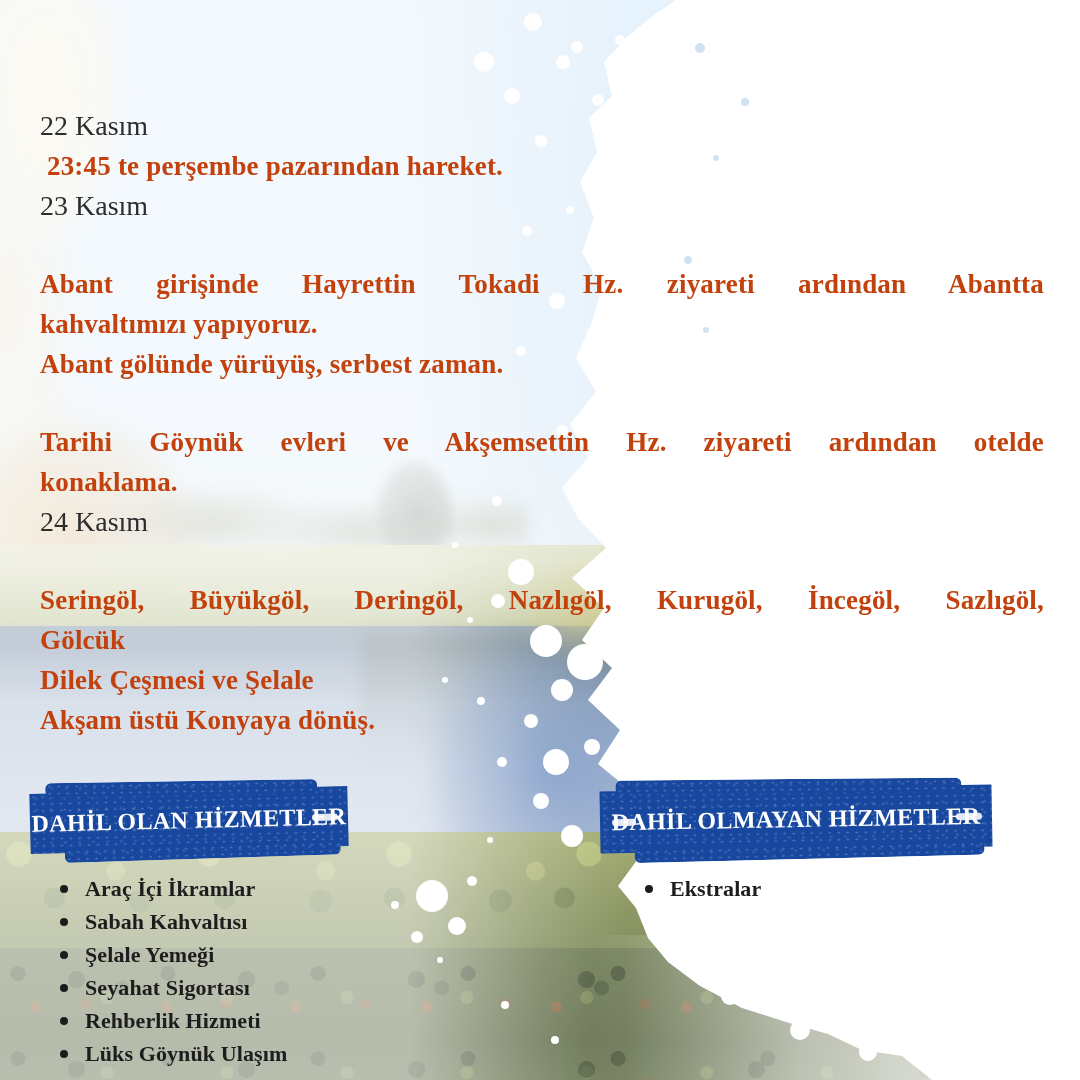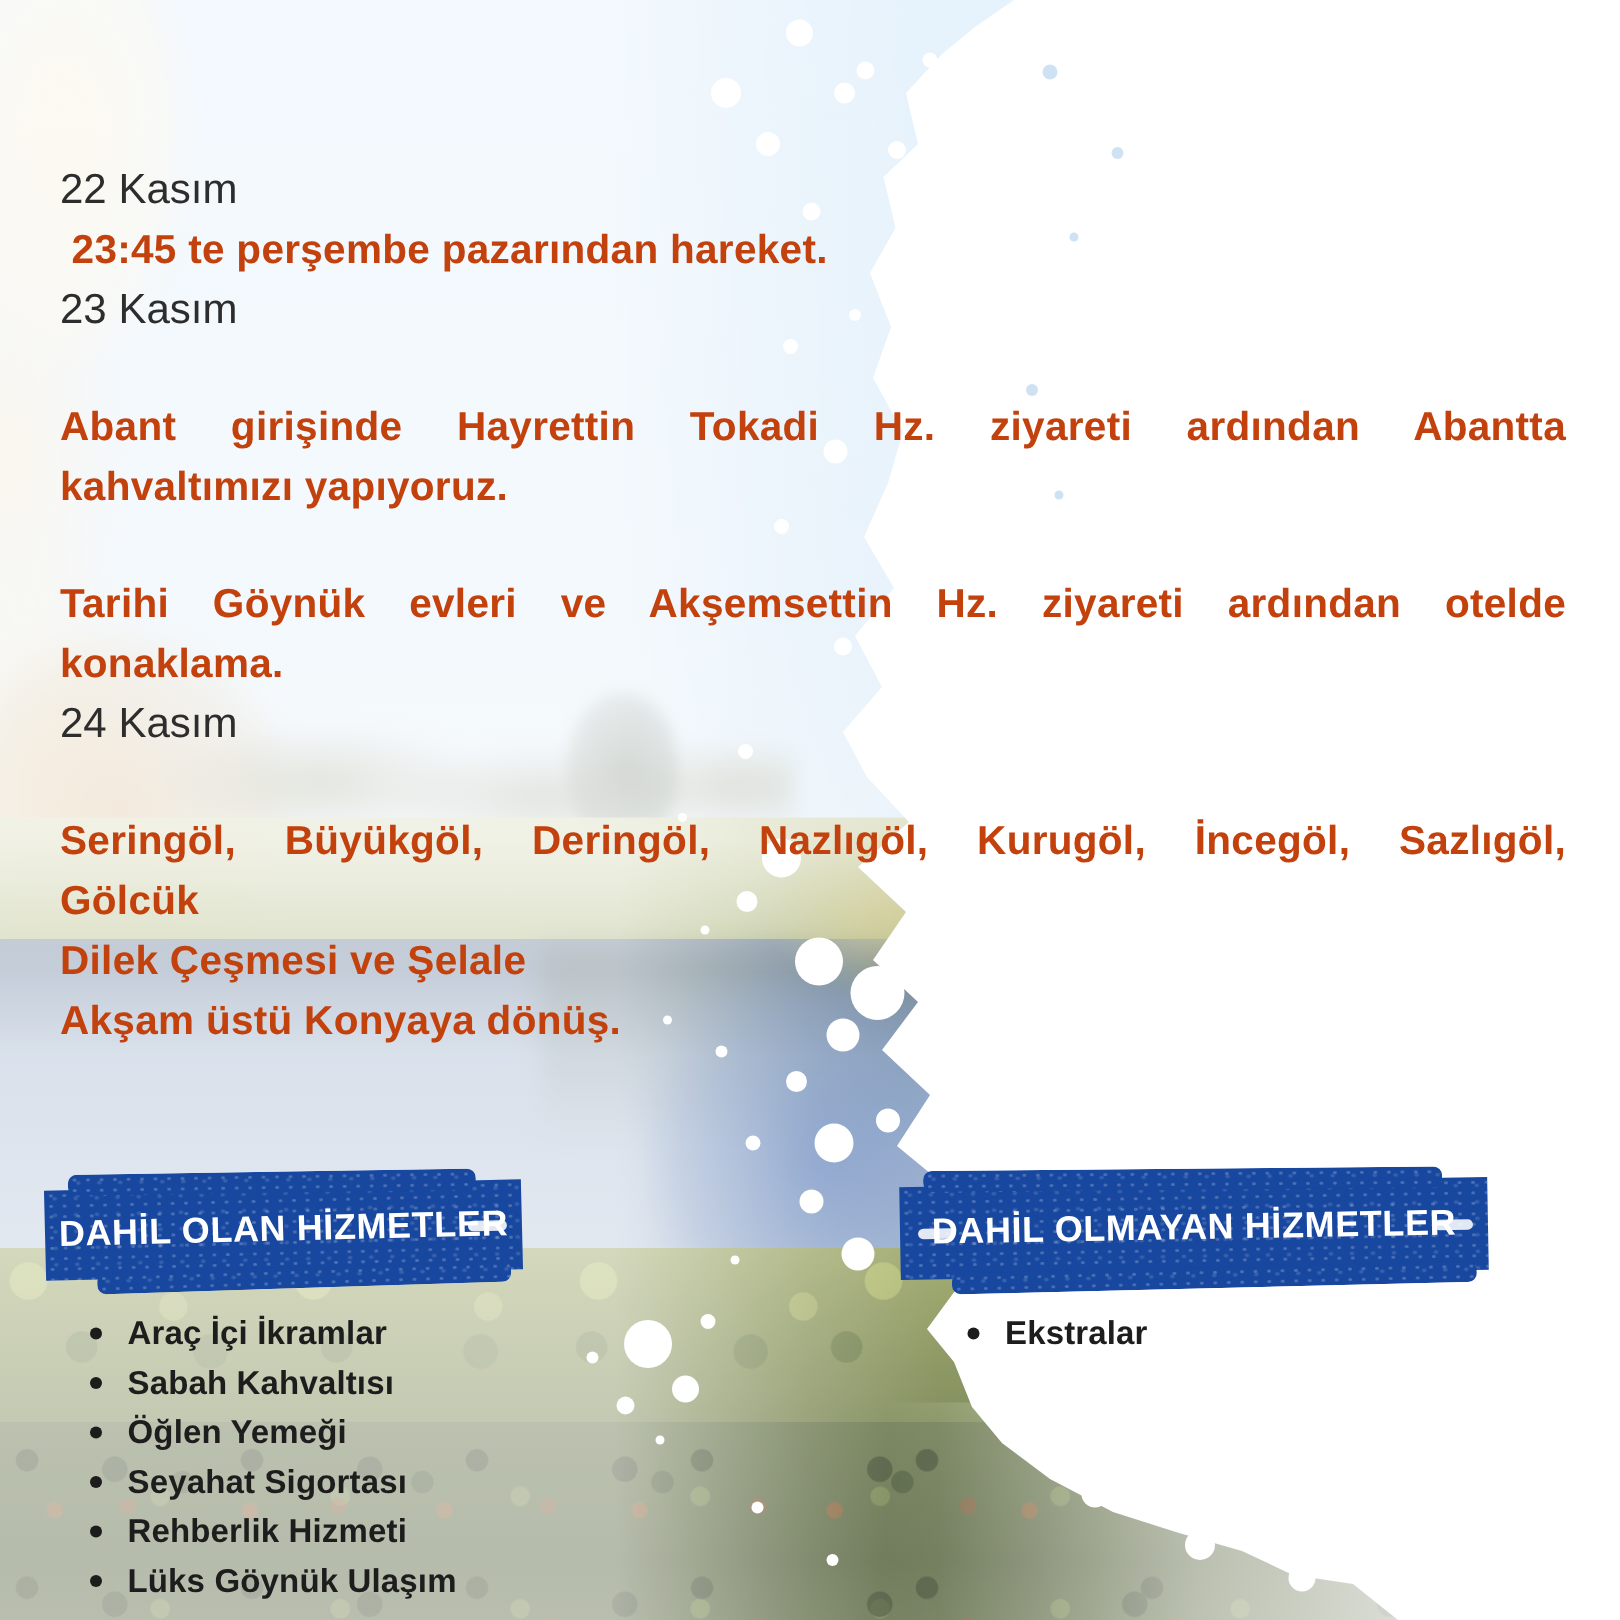--- a/index.html
+++ b/index.html
@@ -1,21 +1,21 @@
 <!DOCTYPE html>
 <html><head>
 <meta charset="utf-8">
 <style>
   html,body{margin:0;padding:0;}
   body{
     width:1080px;height:1080px;overflow:hidden;position:relative;
     background:#ffffff;
     font-family:"Liberation Sans",sans-serif;
   }
-  #canvas{position:absolute;inset:0;width:1080px;height:1080px;overflow:hidden;}
+  #canvas{position:absolute;inset:0;width:1080px;height:1080px;overflow:hidden;font-family:Liberation Serif, serif;}
 
   
   #photo{position:absolute;inset:0;z-index:1;overflow:hidden;}
   .sky{position:absolute;inset:0;
     background:linear-gradient(180deg,#c7e2f8 0%,#cfe5f7 38%,#d9e9f5 55%,#e2ebf1 62%,#e7edf0 66%,#e7edef 100%);}
   .pale-tree{position:absolute;left:-50px;top:-40px;width:230px;height:720px;filter:blur(3px);
     background:
       radial-gradient(ellipse 120px 220px at 40% 18%,rgba(246,228,185,.95),rgba(246,230,195,.55) 55%,transparent 75%),
       radial-gradient(ellipse 110px 260px at 25% 48%,rgba(240,218,175,.85),transparent 72%),
       radial-gradient(ellipse 130px 240px at 35% 78%,rgba(238,214,168,.8),transparent 70%);}
@@ -183,20 +183,21 @@
       <circle cx="706" cy="330" r="3"></circle>
     </g>
   </svg>
 
   <div id="itinerary">
     <div class="line date">22 Kasım</div>
     <div class="line bold"> 23:45 te perşembe pazarından hareket.</div>
     <div class="line date">23 Kasım</div>
     <div class="line bold just">Abant girişinde Hayrettin Tokadi Hz. ziyareti ardından Abantta</div>
     <div class="line bold">kahvaltımızı yapıyoruz.</div>
+    <div class="line bold">Abant gölünde yürüyüş, serbest zaman.</div>
     <div class="line bold just">Tarihi Göynük evleri ve Akşemsettin Hz. ziyareti ardından otelde</div>
     <div class="line bold">konaklama.</div>
     <div class="line date">24 Kasım</div>
     <div class="line bold just">Seringöl, Büyükgöl, Deringöl, Nazlıgöl, Kurugöl, İncegöl, Sazlıgöl,</div>
     <div class="line bold">Gölcük</div>
     <div class="line bold">Dilek Çeşmesi ve Şelale</div>
     <div class="line bold">Akşam üstü Konyaya dönüş.</div>
   </div>
 
   <div class="banner" id="banner-included">
@@ -207,21 +208,21 @@
     <div class="item">
         <span class="dot"></span>
         <span>Araç İçi İkramlar</span>
       </div>
     <div class="item">
         <span class="dot"></span>
         <span>Sabah Kahvaltısı</span>
       </div>
     <div class="item">
         <span class="dot"></span>
-        <span>Öğlen Yemeği</span>
+        <span>Şelale Yemeği</span>
       </div>
     <div class="item">
         <span class="dot"></span>
         <span>Seyahat Sigortası</span>
       </div>
     <div class="item">
         <span class="dot"></span>
         <span>Rehberlik Hizmeti</span>
       </div>
     <div class="item">

